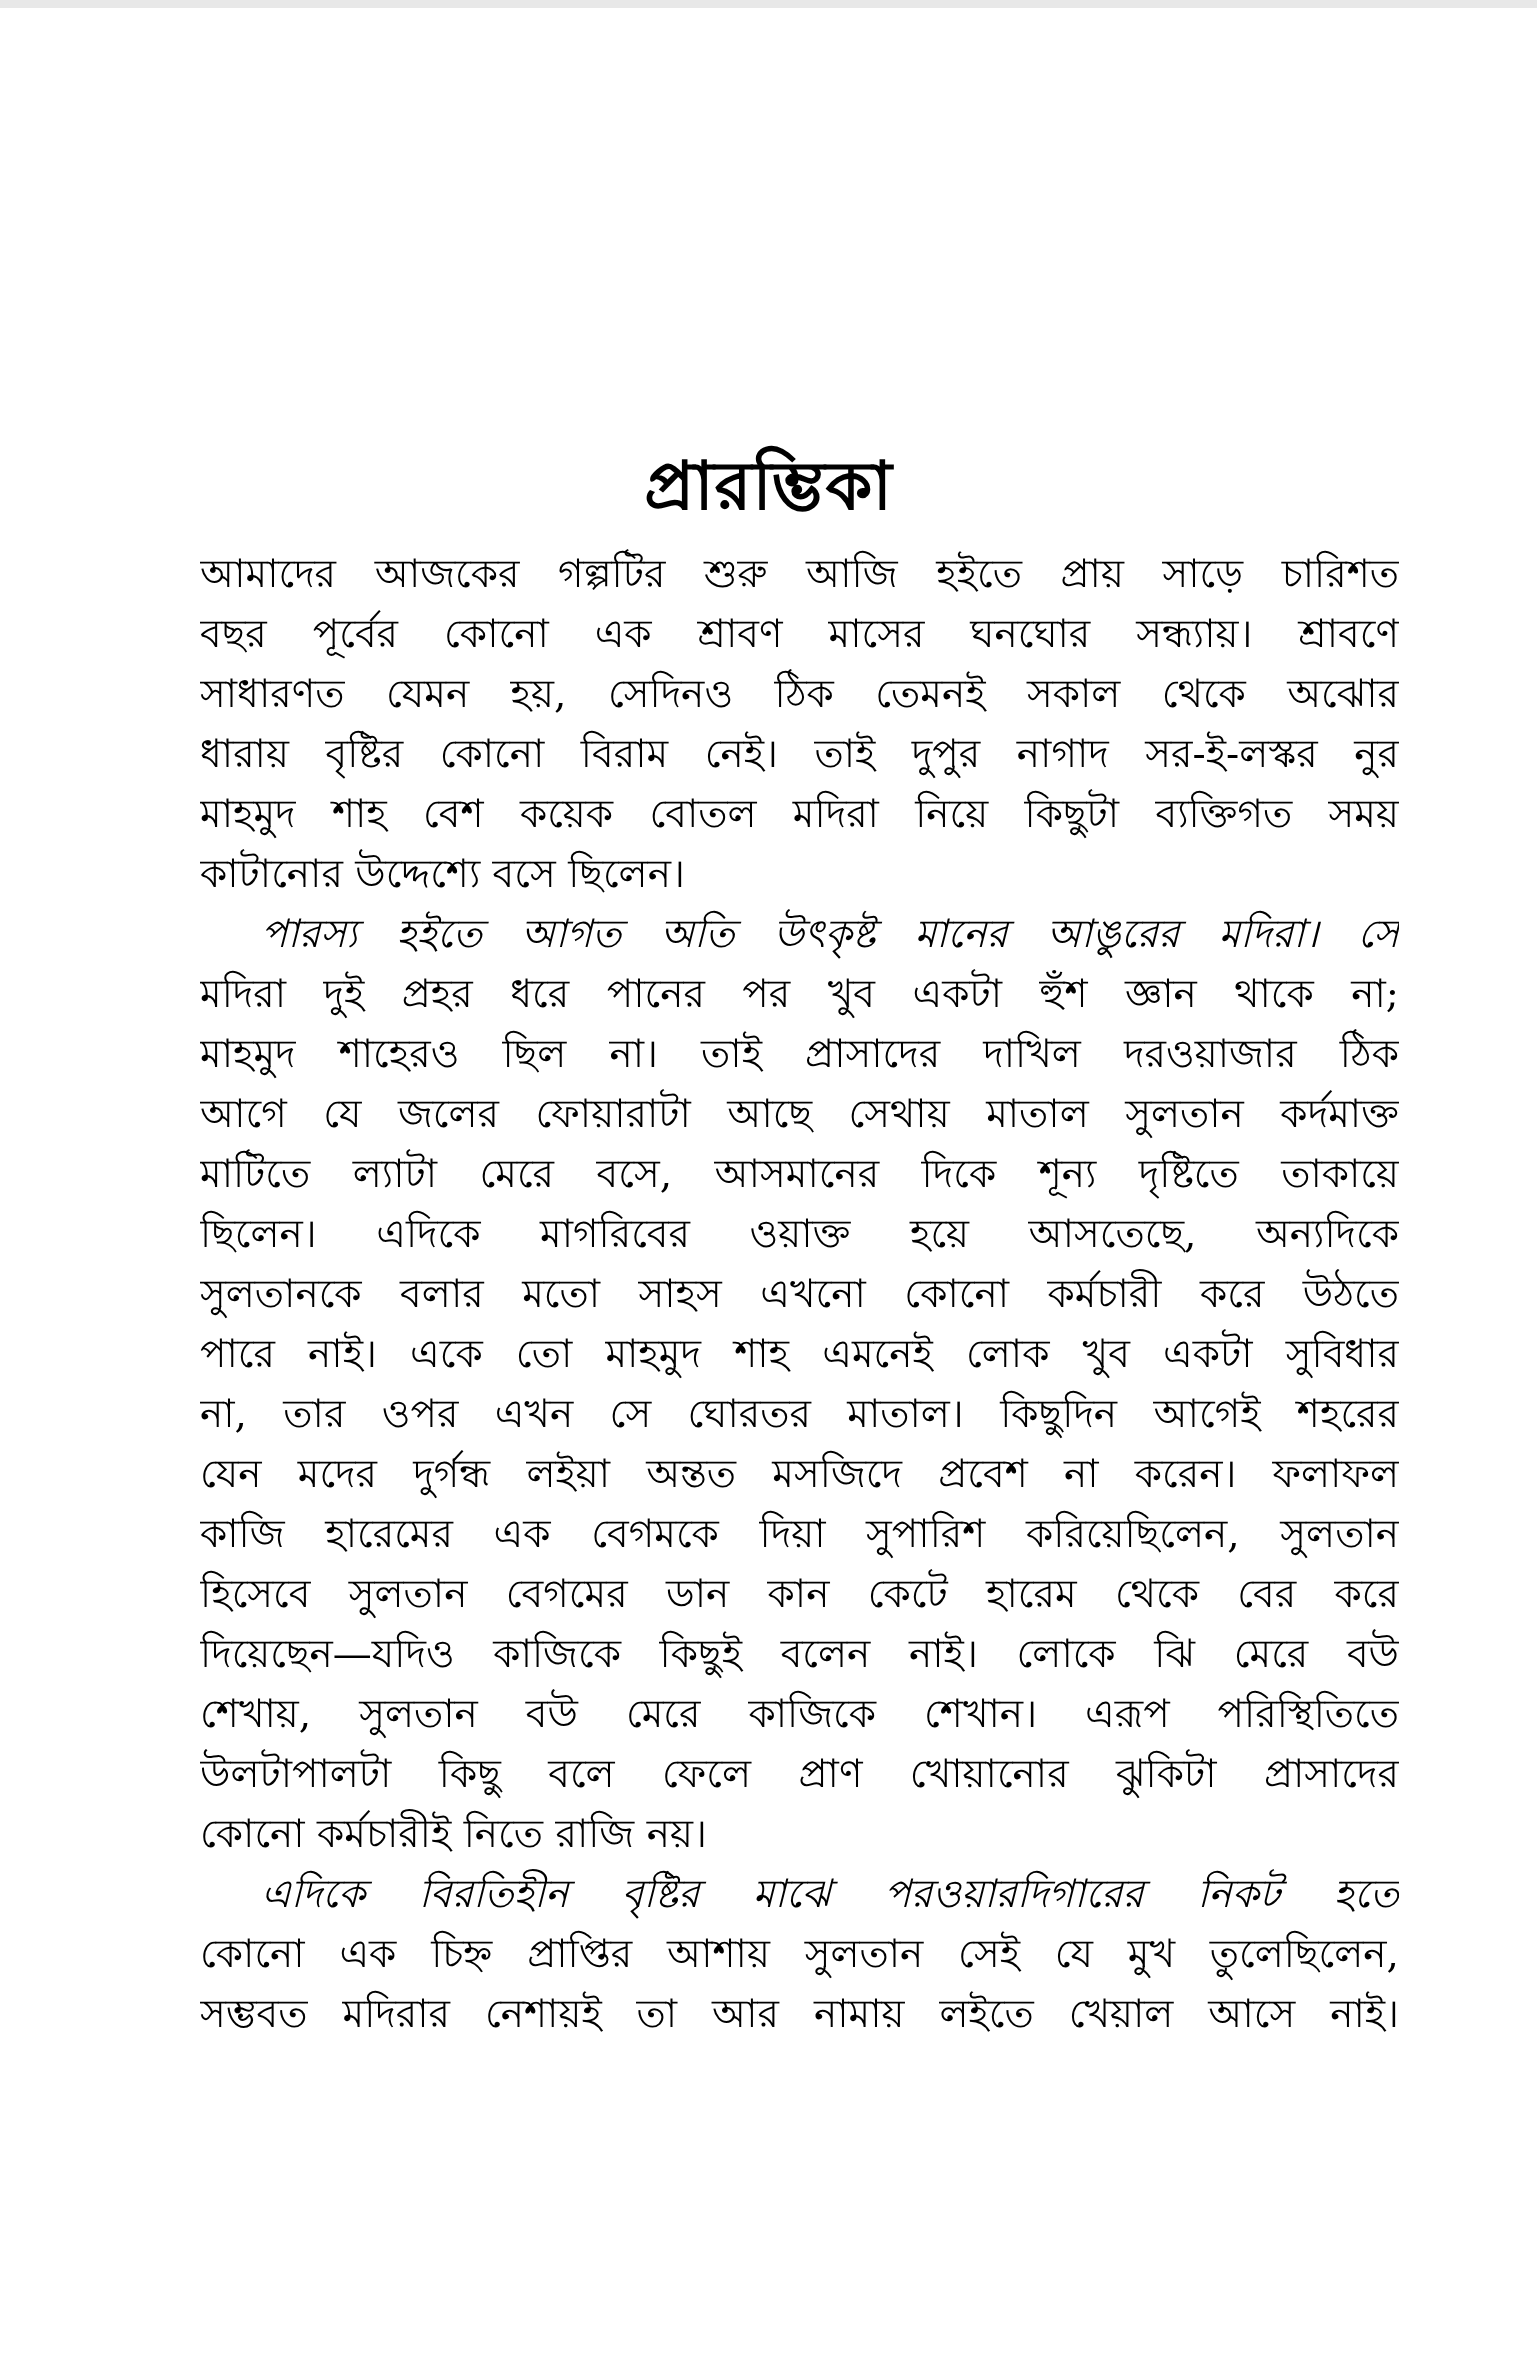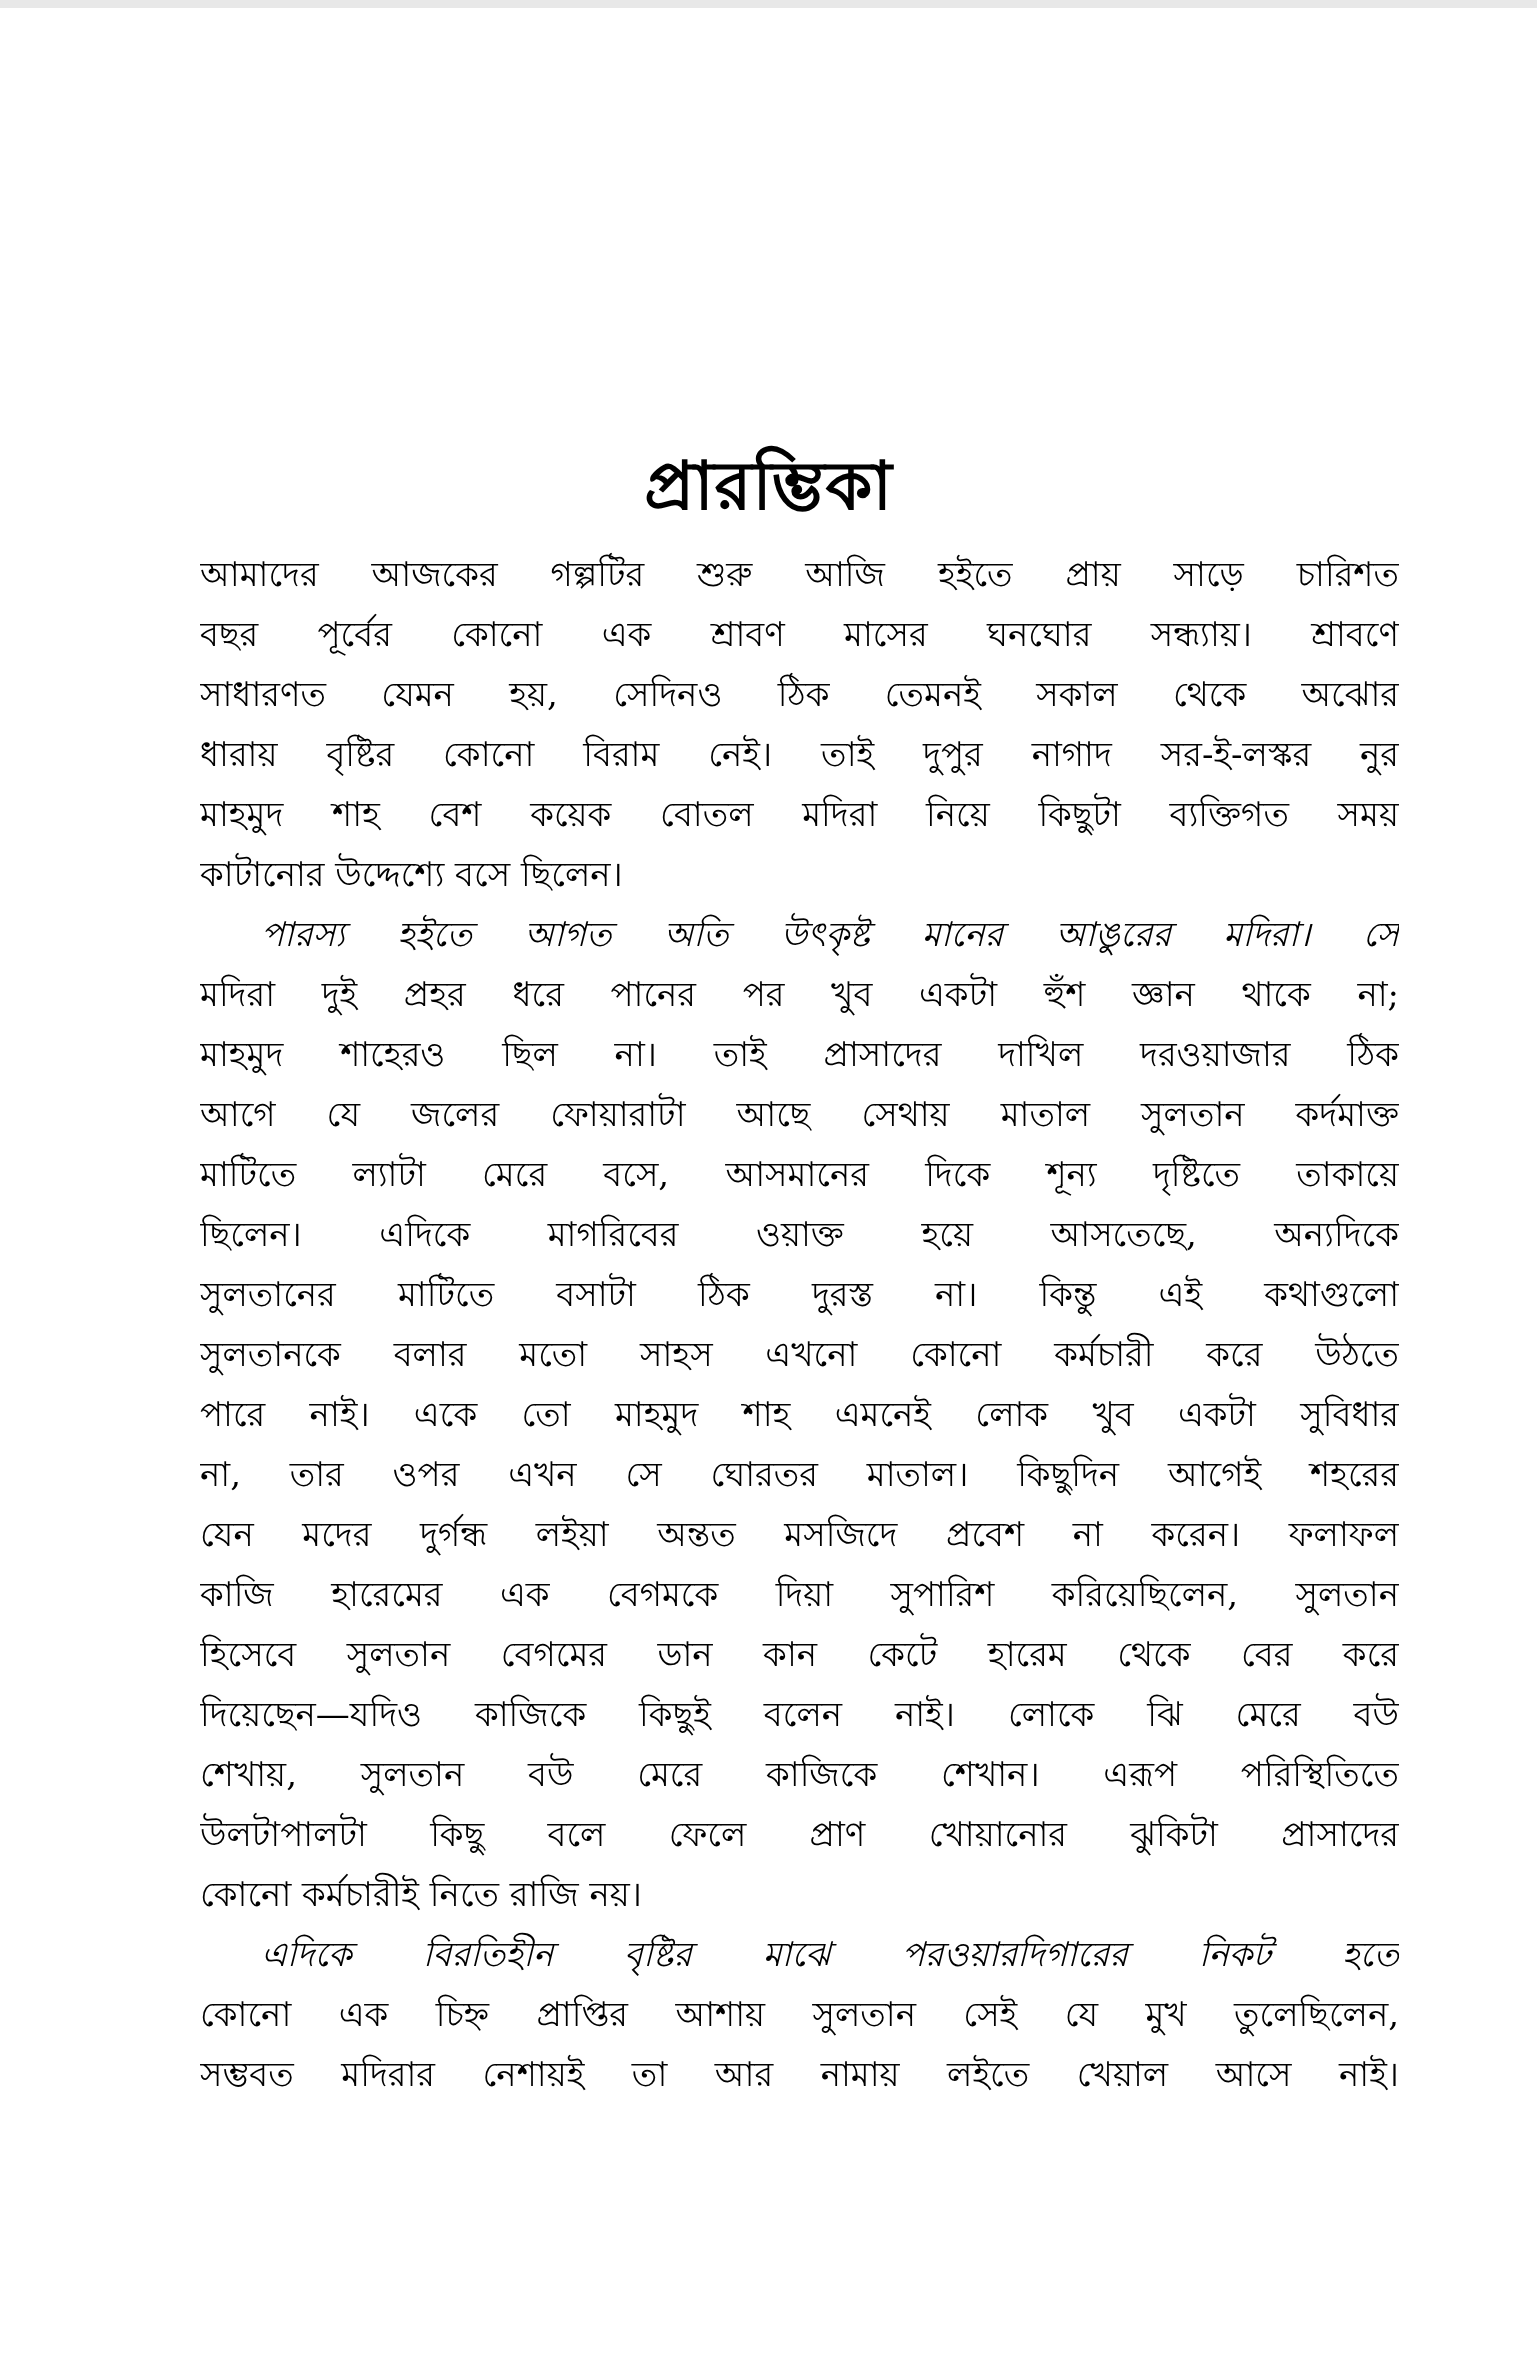--- a/index.html
+++ b/index.html
@@ -22,21 +22,21 @@
     font-size: 67px;
     line-height: 96px;
     font-weight: 700;
     letter-spacing: 1px;
   }
   .content {
     position: absolute;
     top: 536px;
     left: 200px;
     width: 1199px;
-    font-size: 34px;
+    font-size: 39px;
   }
   .para { margin: 0; padding: 0; }
   .line {
     height: 60px;
     line-height: 60px;
     overflow: hidden;
     text-align: justify;
     text-align-last: justify;
     white-space: nowrap;
   }
@@ -64,21 +64,20 @@
       <div class="line short">কাটানোর উদ্দেশ্যে বসে ছিলেন।</div>
     </div>
 
     <div class="para">
       <div class="line indent">পারস্য হইতে আগত অতি উৎকৃষ্ট মানের আঙুরের মদিরা। সে</div>
       <div class="line">মদিরা দুই প্রহর ধরে পানের পর খুব একটা হুঁশ জ্ঞান থাকে না;</div>
       <div class="line">মাহমুদ শাহেরও ছিল না। তাই প্রাসাদের দাখিল দরওয়াজার ঠিক</div>
       <div class="line">আগে যে জলের ফোয়ারাটা আছে সেথায় মাতাল সুলতান কর্দমাক্ত</div>
       <div class="line">মাটিতে ল্যাটা মেরে বসে, আসমানের দিকে শূন্য দৃষ্টিতে তাকায়ে</div>
       <div class="line">ছিলেন। এদিকে মাগরিবের ওয়াক্ত হয়ে আসতেছে, অন্যদিকে</div>
-      <div class="line">সুলতানের মাটিতে বসাটা ঠিক দুরস্ত না। কিন্তু এই কথাগুলো</div>
       <div class="line">সুলতানকে বলার মতো সাহস এখনো কোনো কর্মচারী করে উঠতে</div>
       <div class="line">পারে নাই। একে তো মাহমুদ শাহ এমনেই লোক খুব একটা সুবিধার</div>
       <div class="line">না, তার ওপর এখন সে ঘোরতর মাতাল। কিছুদিন আগেই শহরের</div>
       <div class="line">যেন মদের দুর্গন্ধ লইয়া অন্তত মসজিদে প্রবেশ না করেন। ফলাফল</div>
       <div class="line">কাজি হারেমের এক বেগমকে দিয়া সুপারিশ করিয়েছিলেন, সুলতান</div>
       <div class="line">হিসেবে সুলতান বেগমের ডান কান কেটে হারেম থেকে বের করে</div>
       <div class="line">দিয়েছেন—যদিও কাজিকে কিছুই বলেন নাই। লোকে ঝি মেরে বউ</div>
       <div class="line">শেখায়, সুলতান বউ মেরে কাজিকে শেখান। এরূপ পরিস্থিতিতে</div>
       <div class="line">উলটাপালটা কিছু বলে ফেলে প্রাণ খোয়ানোর ঝুকিটা প্রাসাদের</div>
       <div class="line short">কোনো কর্মচারীই নিতে রাজি নয়।</div>

